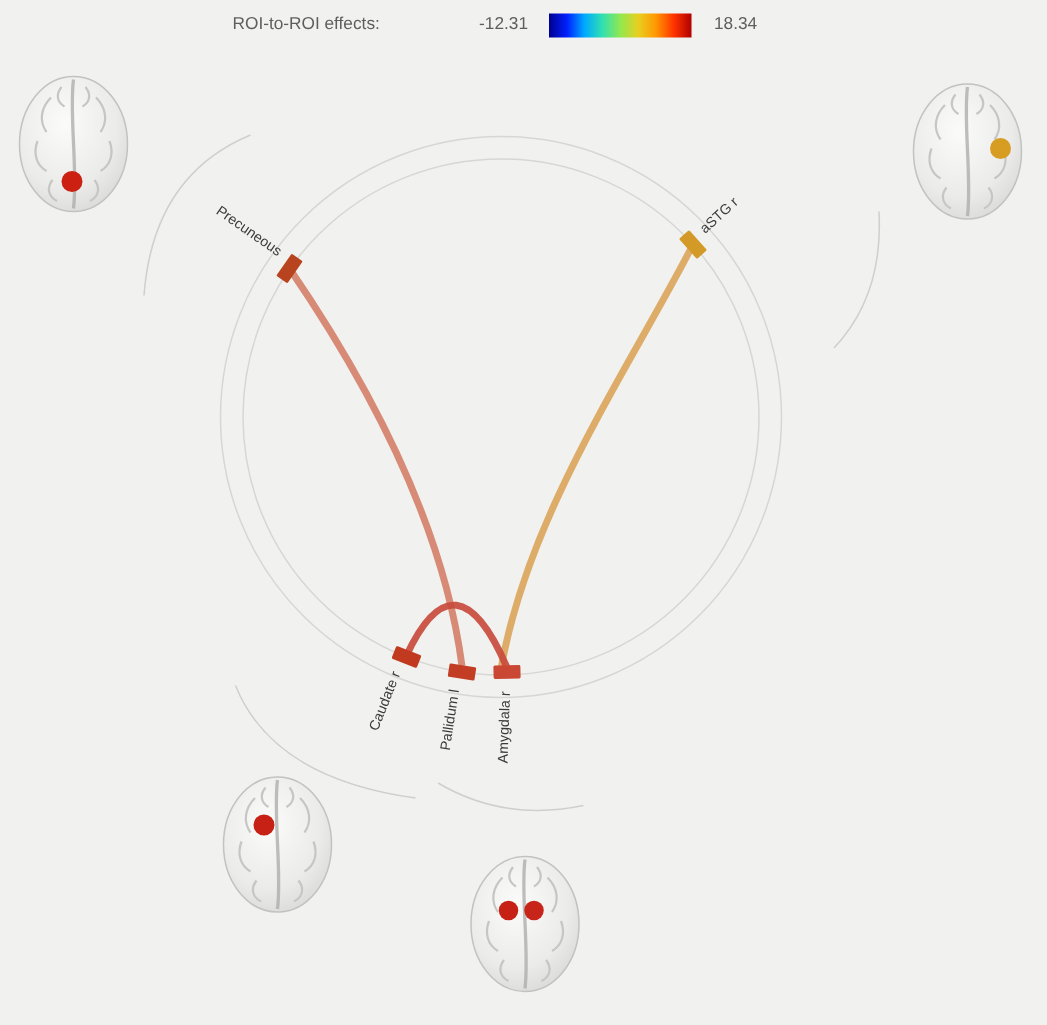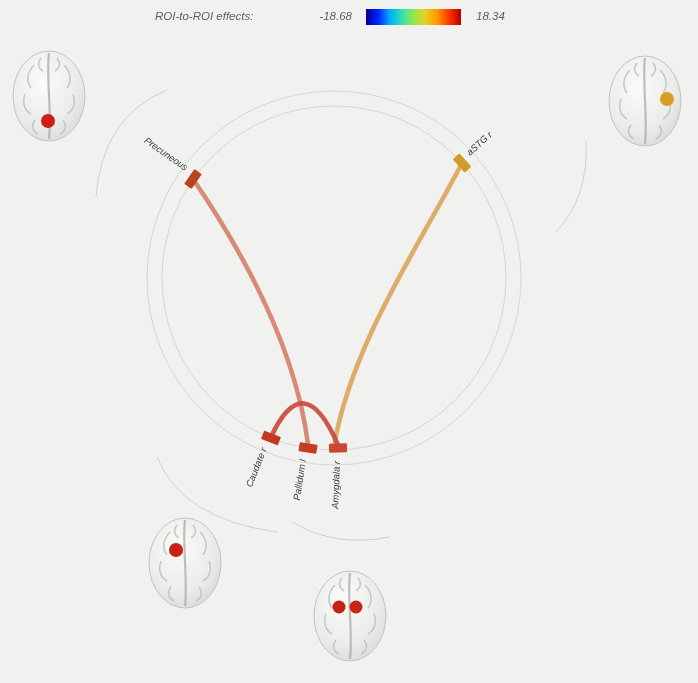--- a/index.html
+++ b/index.html
@@ -1,18 +1,18 @@
 <!DOCTYPE html>
 <html><head>
 <meta charset="utf-8">
 <style>
   html,body { margin:0; padding:0; background:#f1f1ef; }
   .stage {
     position:relative; width:698px; height:683px; overflow:hidden;
-    background:#f1f1ef; font-family:"Liberation Sans", sans-serif;font-style:italic;
+    background:#f1f1ef; font-family:"Liberation Sans", sans-serif;
   }
   .hdr-text { position:absolute; font-size:11.5px; color:#5e5e5e; white-space:nowrap; }
   .hdr-title { left:155px; top:10px; }
   .cb-min { left:296px; top:10px; width:56px; text-align:right; }
   .cb-max { left:476px; top:10px; }
   .colorbar {
     position:absolute; left:366px; top:9px; width:95px; height:16px;
     background:#888;
   }
   svg.plot { position:absolute; left:0; top:0; }
@@ -25,21 +25,21 @@
   .midline { fill:none; stroke:#aeaeac; stroke-width:2.2; opacity:0.8; }
   .cortex { fill:url(#gBrain); stroke:#c2c2c0; stroke-width:1; }
 </style>
 </head>
 <body>
 
 <div class="stage">
 
   <div>
     <span class="hdr-text hdr-title">ROI-to-ROI effects:</span>
-    <span class="hdr-text cb-min">-18.68</span>
+    <span class="hdr-text cb-min">-12.31</span>
     <div class="colorbar" style="background: linear-gradient(to right, rgb(0, 0, 143), rgb(0, 32, 255), rgb(0, 170, 255), rgb(48, 224, 176), rgb(144, 232, 80), rgb(232, 208, 32), rgb(255, 152, 0), rgb(255, 52, 0), rgb(176, 0, 0));"></div>
     <span class="hdr-text cb-max">18.34</span>
   </div>
 
   <svg class="plot" width="698" height="683" viewBox="0 0 698 683">
     <defs>
       <radialGradient id="gBrain" cx="0.42" cy="0.35" r="0.8">
         <stop offset="0" stop-color="#fbfbfa"></stop>
         <stop offset="0.6" stop-color="#ebebe9"></stop>
         <stop offset="1" stop-color="#d2d2d0"></stop>

